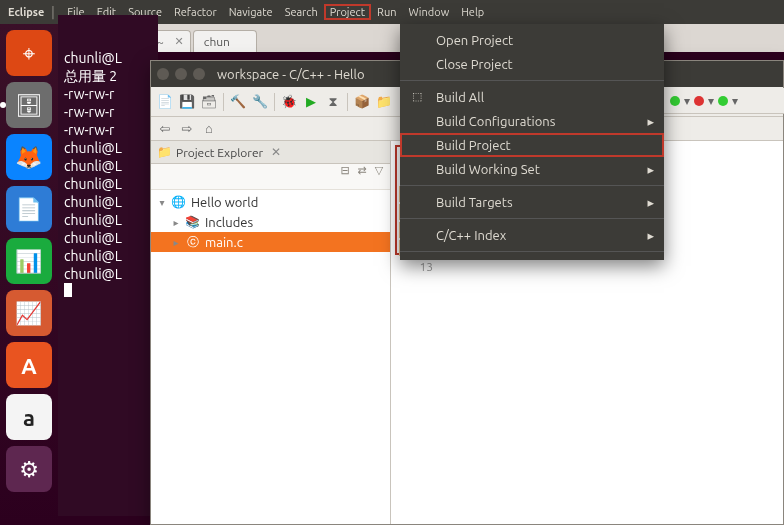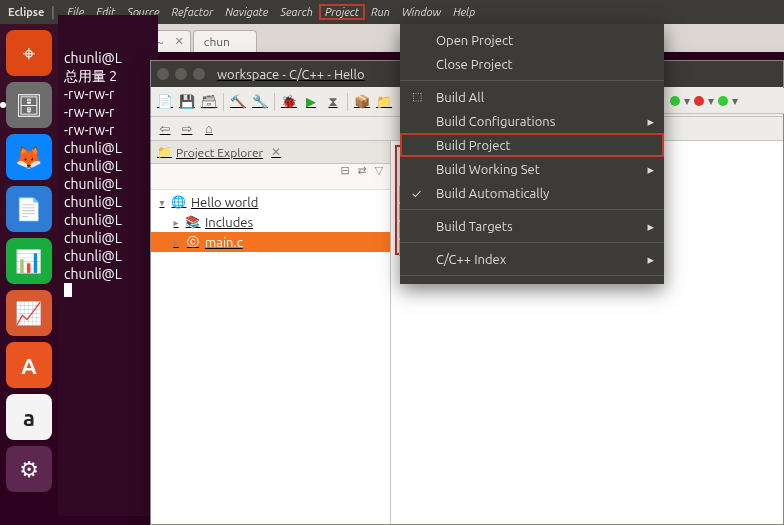--- a/index.html
+++ b/index.html
@@ -1,21 +1,21 @@
 <!DOCTYPE html>
 <html><head>
 <meta charset="utf-8">
 <style>
 * { box-sizing: border-box; margin: 0; padding: 0; font-family: Ubuntu, "Segoe UI", Arial, sans-serif; }
 body { width: 784px; height: 525px; background: #2c001e; overflow: hidden; position: relative; }
 
 
 .menubar { height: 24px; background: #3c3b37; color: #dfdbd2; display: flex; align-items: center; font-size: 11px; padding: 0 8px; gap: 4px; }
 .menubar .app-label { font-weight: bold; margin-right: 2px; }
-.menubar .menu-item { padding: 2px 6px; cursor: default; font-style: italic; }
+.menubar .menu-item { padding: 2px 6px; cursor: default; }
 .menubar .menu-item.highlight { border: 2px solid #c0392b; padding: 0 4px; }
 
 
 .launcher { position: absolute; left: 0; top: 24px; width: 58px; height: 501px; background: linear-gradient(#3a1028,#2c001e); display: flex; flex-direction: column; align-items: center; padding-top: 6px; gap: 6px; }
 .launcher .tile { width: 46px; height: 46px; border-radius: 8px; display: flex; align-items: center; justify-content: center; font-size: 22px; color: #fff; position: relative; }
 .tile.dash { background: #dd4814; }
 .tile.files { background: #6d6d6d; }
 .tile.ff { background: #0a84ff; }
 .tile.writer { background: #2e7cd6; }
 .tile.calc { background: #1aab3e; }
@@ -29,21 +29,21 @@
 .terminal { position: absolute; left: 58px; top: 15px; width: 100px; height: 501px; background: #300a24; color: #fff; font-family: "Ubuntu Mono", monospace; font-size: 14px; line-height: 18px; padding: 4px 6px; overflow: hidden; }
 .terminal .body { margin-top: 30px; white-space: pre; }
 .terminal .cursor { display:inline-block; width:8px; height:14px; background:#fff; }
 
 
 .tabbar { position: absolute; top: 24px; left: 58px; right: 0; height: 28px; background: #dcd7d2; display:flex; align-items:flex-end; padding-left: 10px; gap: 2px; }
 .tabbar .tab { background:#f2f1f0; border:1px solid #b4aea6; border-bottom:none; border-radius:4px 4px 0 0; padding: 4px 26px 4px 10px; font-size:12px; color:#555; position:relative; }
 .tabbar .tab .close { position:absolute; right:6px; top:4px; font-size:11px; color:#888; }
 
 
-.eclipse { position: absolute; left: 150px; top: 60px; width: 634px; height: 465px; background: #eab308; border: 1px solid #8a857d; box-shadow: 0 6px 18px rgba(0,0,0,.4); text-decoration: underline; }
+.eclipse { position: absolute; left: 150px; top: 60px; width: 634px; height: 465px; background: #eab308; border: 1px solid #8a857d; box-shadow: 0 6px 18px rgba(0,0,0,.4); }
 .eclipse .titlebar { height: 26px; background: #3c3b37; color:#dfdbd2; display:flex; align-items:center; font-size:13px; padding-left:6px; gap:6px; }
 .win-btn { width:12px; height:12px; border-radius:50%; background:#5e5a54; }
 .eclipse .toolbar { height: 30px; background: #eeece8; border-bottom:1px solid #c9c4bc; display:flex; align-items:center; gap:6px; padding: 0 6px; font-size:12px; color:#666; }
 .eclipse .toolbar2 { height: 24px; background: #eeece8; border-bottom:1px solid #c9c4bc; display:flex; align-items:center; gap:6px; padding: 0 6px; font-size:12px; color:#666; }
 .tb-ic { width:16px; height:16px; display:inline-flex; align-items:center; justify-content:center; font-size:13px; }
 .sep { width:1px; height:18px; background:#c9c4bc; }
 
 .eclipse .content { display:flex; height: calc(100% - 80px); }
 .explorer { width: 240px; border-right:1px solid #c9c4bc; background:#fff; display:flex; flex-direction:column; }
 .explorer .header { background:#e7e5e0; border-bottom:1px solid #c9c4bc; padding:4px 6px; font-size:12px; color:#444; display:flex; align-items:center; gap:4px; position:relative; }
@@ -269,19 +269,18 @@
 </div>
 
 <div class="dropdown" id="dropdown">
     <div class="mi">Open Project</div>
     <div class="mi">Close Project</div>
     <div class="divider"></div>
     <div class="mi icon">Build All</div>
     <div class="mi sub">Build Configurations</div>
     <div class="mi highlight">Build Project</div>
     <div class="mi sub">Build Working Set</div>
-    <div class="mi check">Build Automatically</div>
     <div class="divider"></div>
     <div class="mi sub">Build Targets</div>
     <div class="divider"></div>
     <div class="mi sub">C/C++ Index</div>
     <div class="divider"></div>
   </div>
 
 </body></html>

